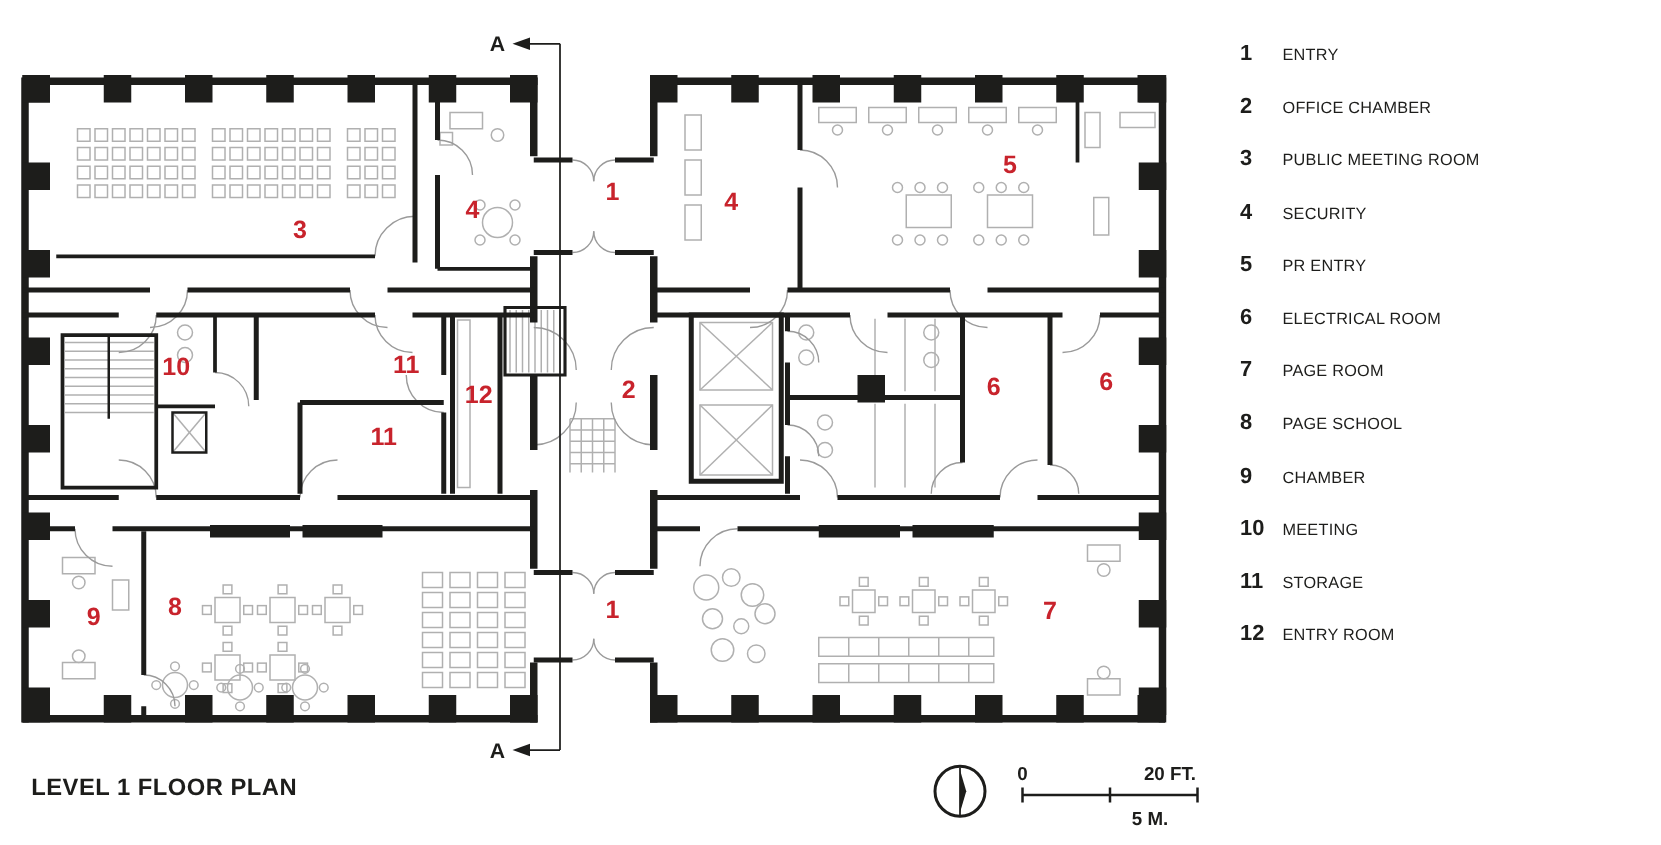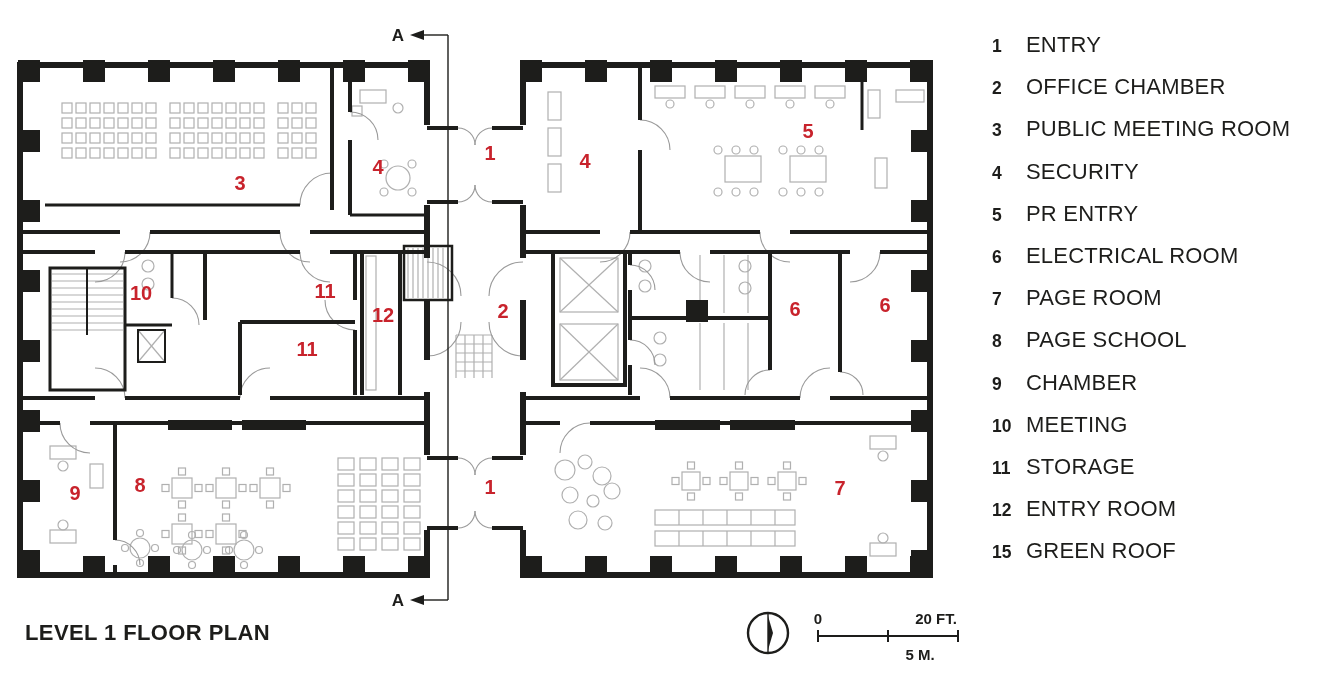--- a/index.html
+++ b/index.html
@@ -4,26 +4,26 @@
 <style>
   html,body{margin:0;padding:0;background:#fff;}
   #page{position:relative;width:1329px;height:676px;background:#ffffff;overflow:hidden;
         font-family:"Liberation Sans",sans-serif;color:#1d1d1b;}
   #plan-wrap{position:absolute;left:0;top:0;width:965px;height:676px;}
   #plan-svg{display:block;}
   .wall{stroke:#1d1d1b;fill:none;stroke-linecap:butt;}
   .marker{font:bold 20px "Liberation Sans",sans-serif;fill:#c8232c;text-anchor:middle;}
   .anno{font:bold 17px "Liberation Sans",sans-serif;fill:#1d1d1b;text-anchor:end;}
   .scaletext{font:bold 15px "Liberation Sans",sans-serif;fill:#1d1d1b;text-anchor:middle;}
-  #plan-title{position:absolute;left:25px;top:620px;font-size:22px;font-weight:bold;
+  #plan-title{position:absolute;left:25px;top:620px;font-size:19px;font-weight:bold;
               letter-spacing:.4px;color:#1d1d1b;}
   #legend{position:absolute;left:992px;top:32px;width:330px;display:flex;flex-direction:column;}
   .legend-row{display:flex;align-items:baseline;height:42.2px;}
   .legend-num{width:34px;font-weight:bold;font-size:17.5px;flex:none;}
-  .legend-label{font-size:22px;letter-spacing:.2px;}
+  .legend-label{font-size:13px;letter-spacing:.2px;}
 </style>
 </head>
 <body>
 
 <div id="page">
 
   <div id="plan-wrap">
     <svg id="plan-svg" viewBox="0 0 965 676" width="965" height="676" xmlns="http://www.w3.org/2000/svg">
         <g>
           <g stroke="#b0b0b0" fill="none" stroke-width="1.2">
@@ -553,18 +553,14 @@
         <span class="legend-label">MEETING</span>
       </div>
       <div class="legend-row">
         <span class="legend-num">11</span>
         <span class="legend-label">STORAGE</span>
       </div>
       <div class="legend-row">
         <span class="legend-num">12</span>
         <span class="legend-label">ENTRY ROOM</span>
       </div>
-      <div class="legend-row">
-        <span class="legend-num">15</span>
-        <span class="legend-label">GREEN ROOF</span>
-      </div>
     </div>
 </div>
 
 </body></html>

